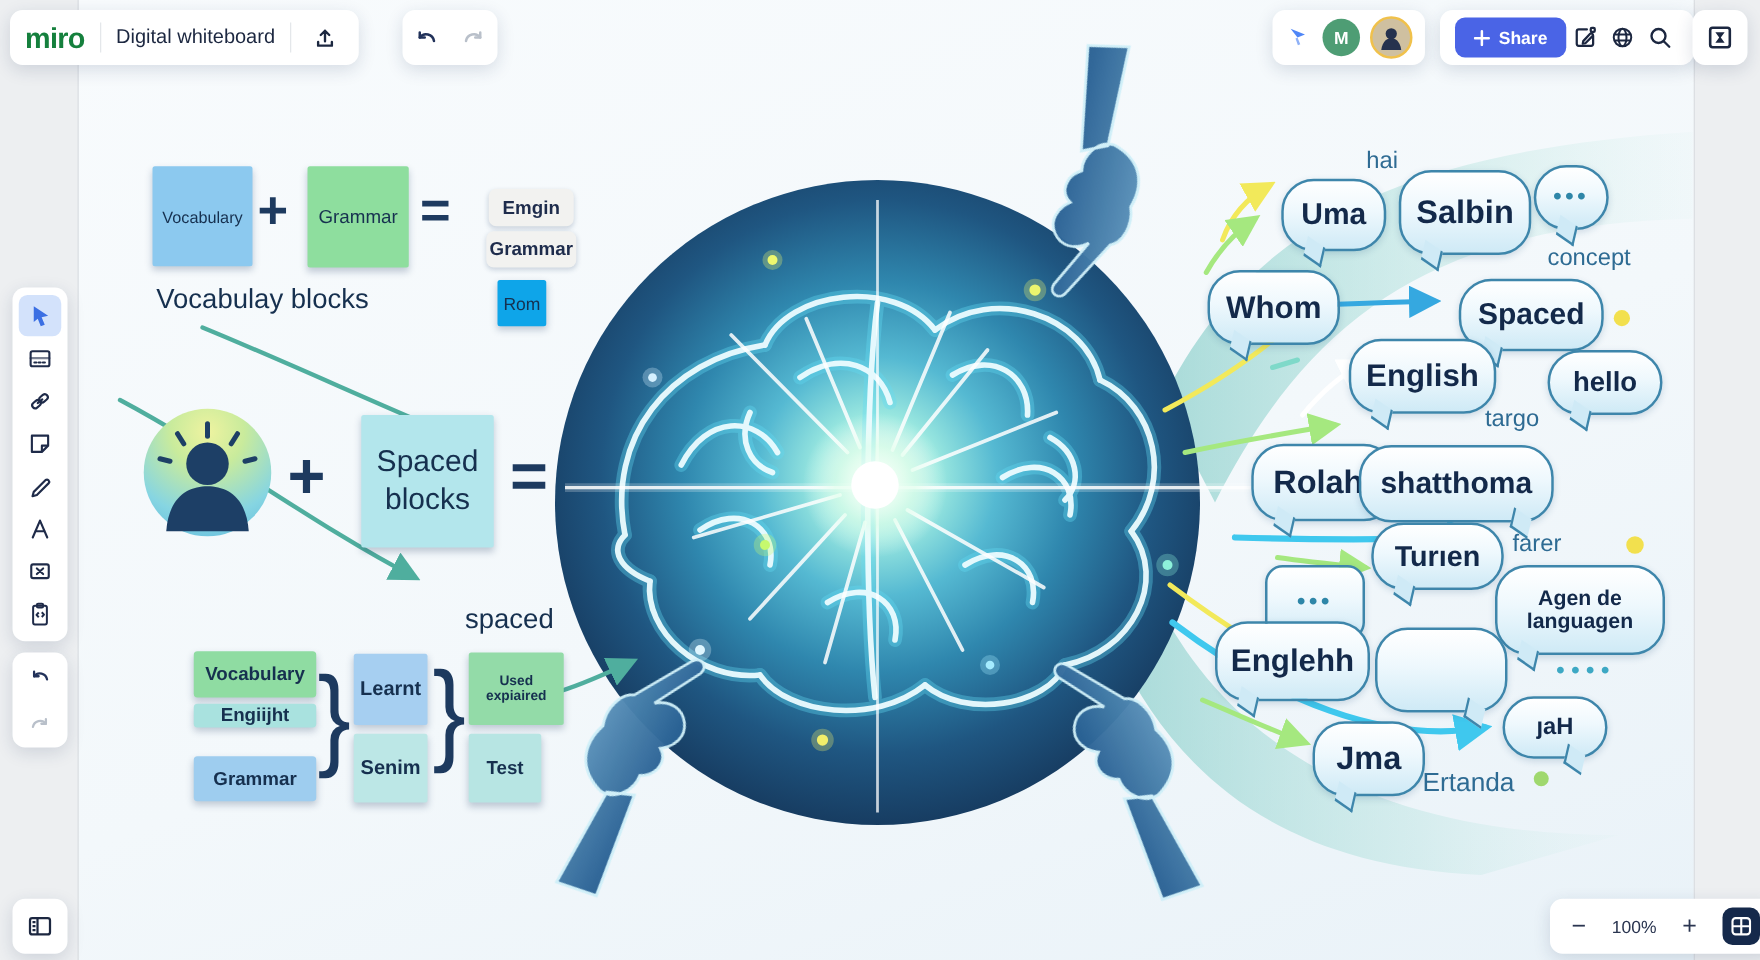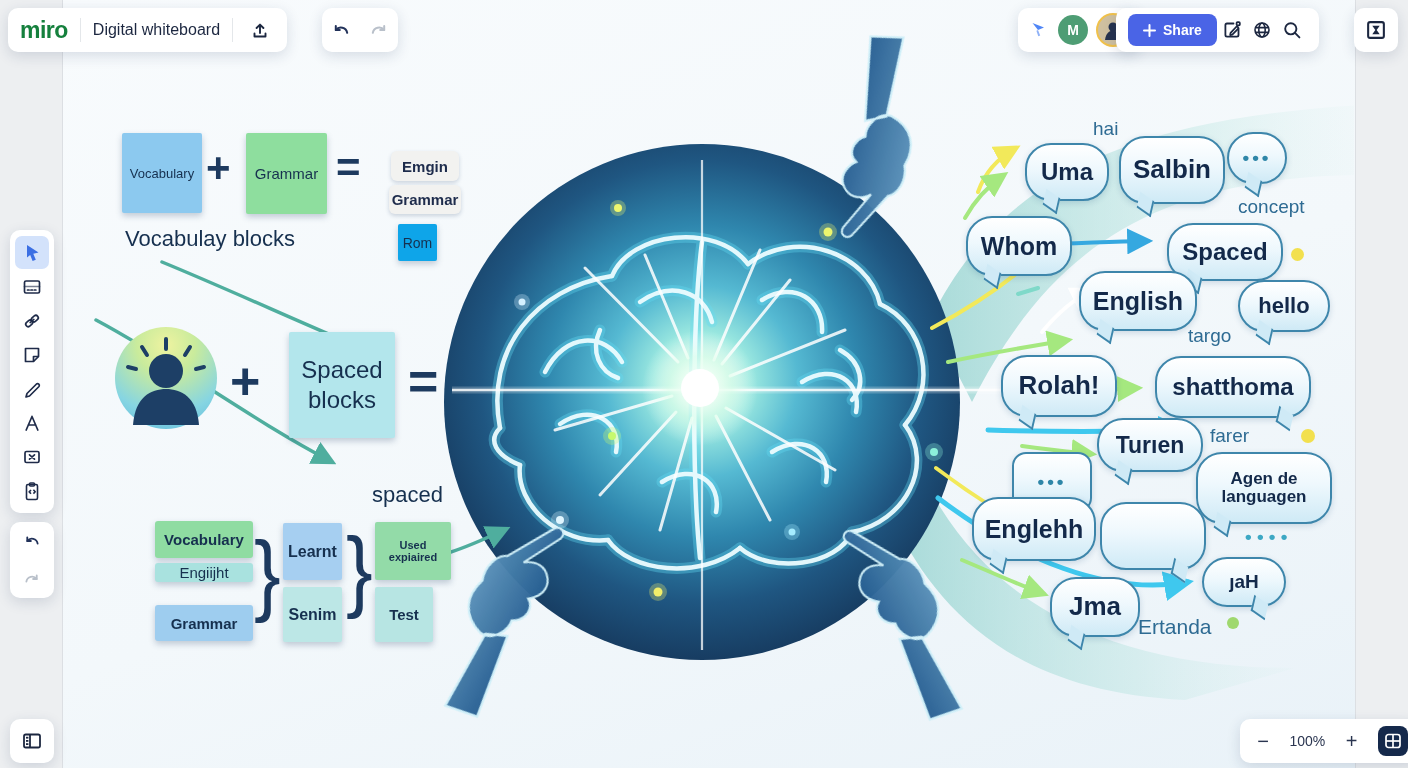--- a/index.html
+++ b/index.html
@@ -20,21 +20,21 @@
   #p-tl{left:8px;top:8px;height:44px;padding:0 12px;gap:12px}
   .logo{font-size:23px;font-weight:800;letter-spacing:-.5px;color:#15803d}
   .board-title{font-size:16px;color:#1c2740}
   
   #p-ur{left:322px;top:8px;height:44px;width:76px;justify-content:space-around}
   
   #p-pr{left:1018px;top:8px;height:44px;padding:0 10px;gap:8px}
   .avatar{width:30px;height:30px;border-radius:50%;display:flex;align-items:center;justify-content:center;
           font-size:14px;font-weight:bold;color:#fff}
   
-  #p-ac{left:1116px;top:8px;height:44px;padding:0 12px;}
+  #p-ac{left:1152px;top:8px;height:44px;padding:0 12px;}
   .share-btn{display:flex;align-items:center;gap:7px;height:32px;padding:0 15px;border:none;border-radius:8px;
              background:#4a64e6;color:#fff;font-size:14px;font-weight:bold;cursor:pointer;font-family:inherit}
   
   #p-tm{left:1354px;top:8px;width:44px;height:44px;justify-content:center}
   
   #p-tools{left:10px;top:230px;width:44px;flex-direction:column;padding:6px 0;gap:1px}
   .tool{width:34px;height:33px;display:flex;align-items:center;justify-content:center;border-radius:7px;cursor:pointer}
   .tool.active{background:#d3e2fb}
   #p-ur2{left:10px;top:522px;width:44px;height:76px;flex-direction:column;justify-content:space-around}
   #p-tgl{left:10px;top:719px;width:44px;height:44px;justify-content:center}
@@ -252,38 +252,38 @@
     <circle cx="51" cy="44" r="17" fill="#1d3f66"></circle>
     <path d="M18 98 C20 70 36 62 51 62 C66 62 82 70 84 98 Z" fill="#1d3f66"></path>
   </svg>
 </div>
 <div class="oper" style="left:230px;top:355px;font-size:52px">+</div>
 <div class="sticky" style="left:289px;top:332px;width:106px;height:106px;background:#b3e6ec;font-size:24px;font-weight:400;line-height:1.25">Spaced blocks</div>
 <div class="oper" style="left:408px;top:355px;font-size:52px">=</div>
 <div class="cap" style="left:372px;top:482px">spaced</div>
 
 <div class="sticky" style="left:155px;top:521px;width:98px;height:37px;background:#8fdca2;font-size:15px;font-weight:600;border-radius:3px">Vocabulary</div>
-<div class="sticky" style="left:155px;top:563px;width:98px;height:19px;background:#a9e2df;font-size:15px;font-weight:400;border-radius:3px">Engiijht</div>
+<div class="sticky" style="left:155px;top:563px;width:98px;height:19px;background:#a9e2df;font-size:15px;font-weight:700;border-radius:3px">Engiijht</div>
 <div class="sticky" style="left:155px;top:605px;width:98px;height:36px;background:#9ecdef;font-size:15px;font-weight:600;border-radius:3px">Grammar</div>
 <div class="brace" style="left:254px;top:534px">}</div>
 <div class="sticky" style="left:283px;top:523px;width:59px;height:57px;background:#a6cff1;font-size:16px;font-weight:600">Learnt</div>
 <div class="sticky" style="left:283px;top:587px;width:59px;height:55px;background:#bce7e6;font-size:16px;font-weight:600">Senim</div>
 <div class="brace" style="left:346px;top:530px">}</div>
 <div class="sticky" style="left:375px;top:522px;width:60px;height:58px;background:#93dba8;font-size:11px;font-weight:700;padding:0 8px">Used expiaired</div>
 <div class="sticky" style="left:375px;top:587px;width:58px;height:55px;background:#b7e5e3;font-size:15px;font-weight:700">Test</div>
 
 <div class="bubble t-bl" style="left:1025px;top:143px;width:80px;height:54px;font-size:24px">Uma</div>
 <div class="bubble t-bl" style="left:1119px;top:136px;width:102px;height:64px;font-size:26px">Salbin</div>
 <div class="bubble t-bl dots" style="left:1227px;top:132px;width:56px;height:48px">•••</div>
 <div class="bubble t-bl" style="left:966px;top:216px;width:102px;height:56px;font-size:25px">Whom</div>
 <div class="bubble t-bl" style="left:1167px;top:223px;width:112px;height:54px;font-size:24px">Spaced</div>
 <div class="bubble t-bl" style="left:1079px;top:271px;width:114px;height:56px;font-size:25px">English</div>
 <div class="bubble t-bl" style="left:1238px;top:280px;width:88px;height:48px;font-size:22px">hello</div>
 <div class="bubble t-bl" style="left:1001px;top:355px;width:112px;height:58px;font-size:26px">Rolah!</div>
-<div class="bubble t-br" style="left:1155px;top:356px;width:152px;height:58px;font-size:24px">shatthoma</div>
+<div class="bubble t-br" style="left:1087px;top:356px;width:152px;height:58px;font-size:24px">shatthoma</div>
 <div class="bubble t-bl" style="left:1097px;top:418px;width:102px;height:50px;font-size:23px">Turıen</div>
 <div class="bubble t-bl" style="left:1196px;top:452px;width:120px;height:68px;font-size:17px;padding:0 6px">Agen de languagen</div>
 <div class="bubble t-bl sq dots" style="left:1012px;top:452px;width:76px;height:56px">•••</div>
 <div class="bubble t-bl" style="left:972px;top:497px;width:120px;height:60px;font-size:25px">Englehh</div>
 <div class="bubble t-br" style="left:1100px;top:502px;width:102px;height:64px"></div>
 <div class="bubble t-br" style="left:1202px;top:557px;width:80px;height:46px;font-size:19px">ȷaH</div>
 <div class="bubble t-bl" style="left:1050px;top:577px;width:86px;height:56px;font-size:26px">Jma</div>
 
 <span class="word" style="left:1093px;top:118px">hai</span>
 <span class="word" style="left:1238px;top:196px">concept</span>

